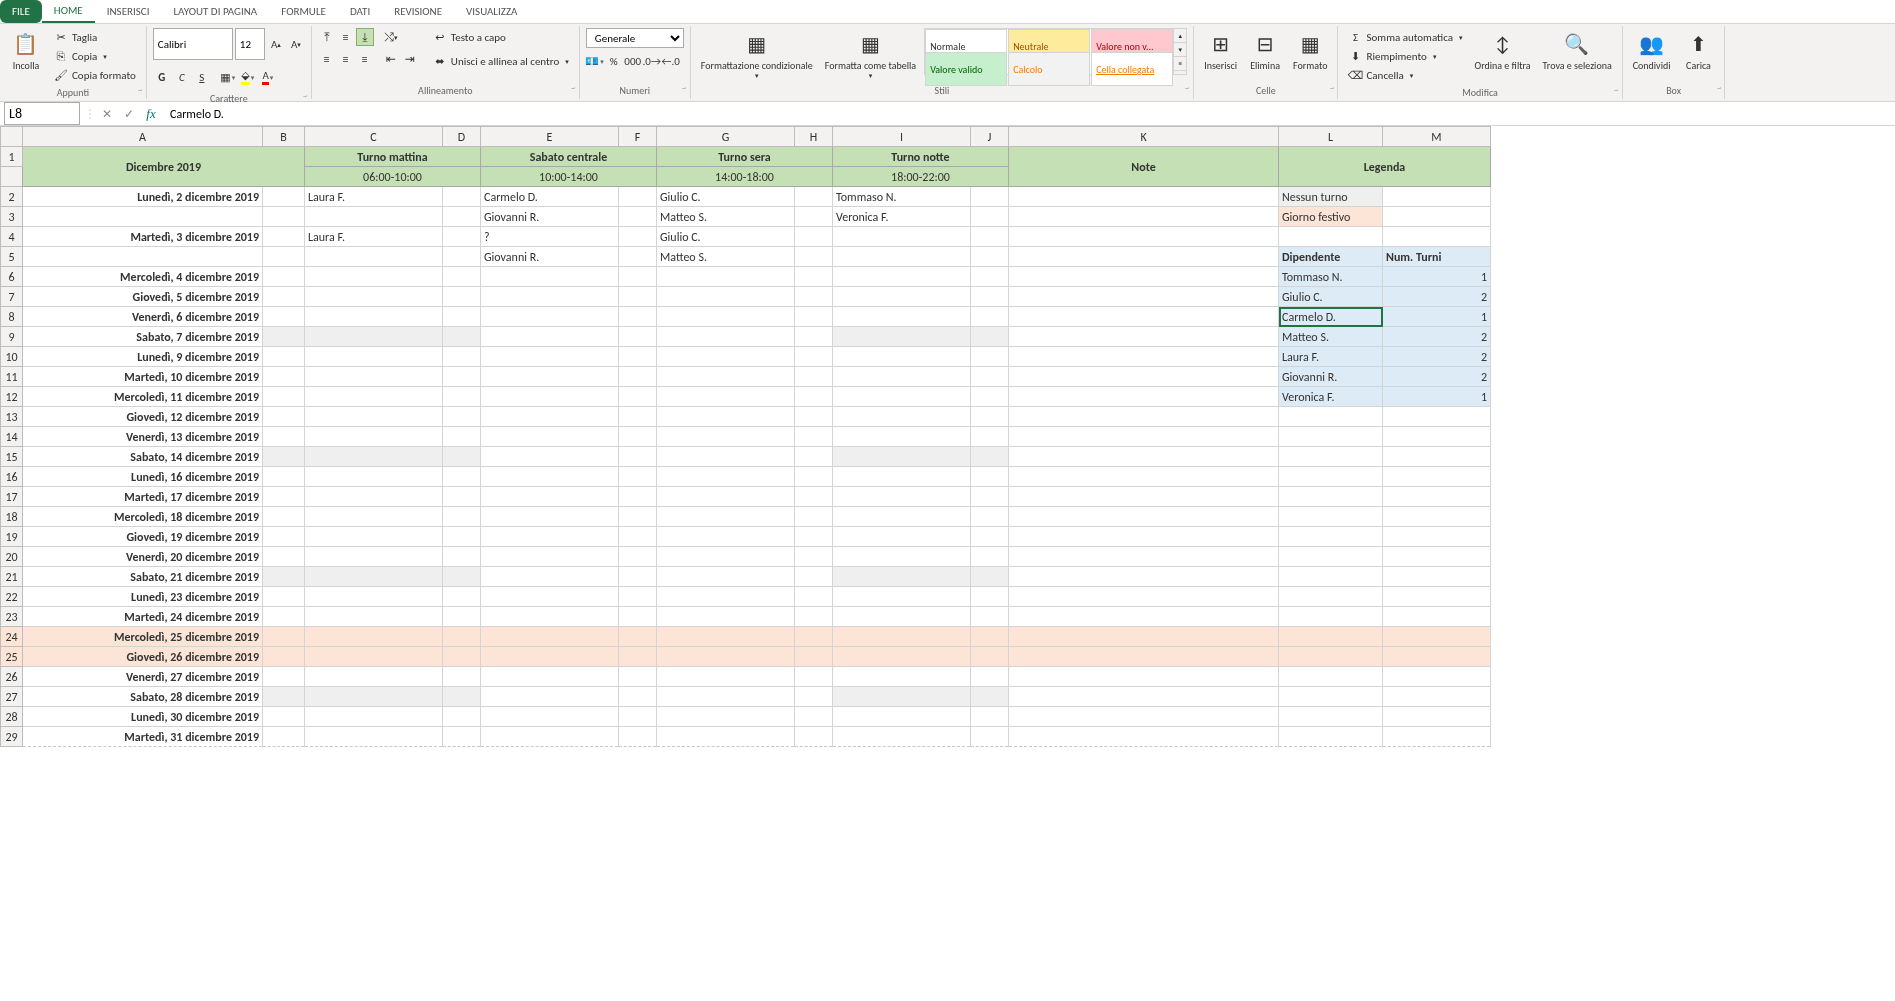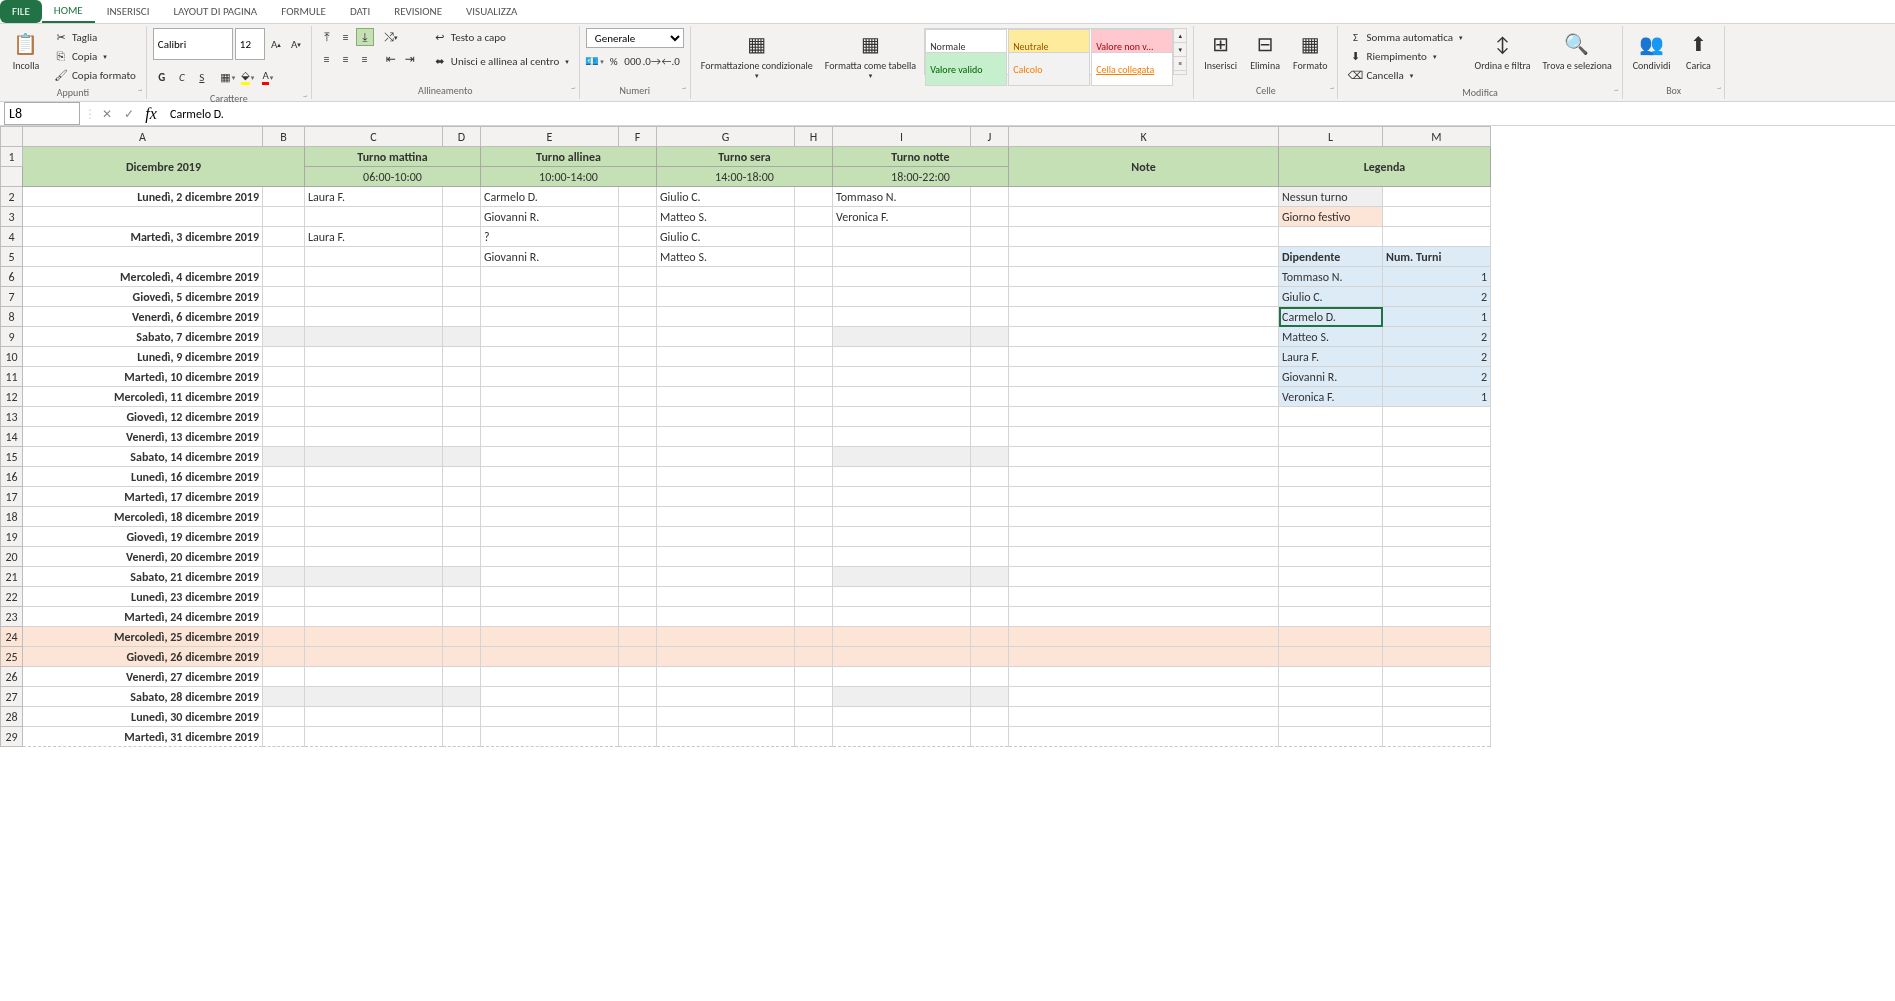--- a/index.html
+++ b/index.html
@@ -45,21 +45,21 @@
 .style-valore-v { background: #c6efce; color: #006100; }
 .style-calcolo { background: #f2f2f2; color: #fa7d00; }
 .style-cella-c { background: #fff; color: #fa7d00; text-decoration: underline; }
 .styles-scroll { display: flex; flex-direction: column; border: 1px solid #d4d4d4; border-left: none; }
 .styles-scroll div { width: 12px; height: 14px; display: flex; align-items: center; justify-content: center; font-size: 7px; cursor: pointer; border-bottom: 1px solid #d4d4d4; }
 
 
 .formula-bar { display: flex; align-items: center; border-bottom: 1px solid #d4d4d4; height: 24px; background: #fff; }
 .name-box { width: 76px; border: 1px solid #ababab; padding: 2px 4px; font-size: 14px; margin: 0 4px; }
 .fb-btn { width: 22px; height: 20px; display: flex; align-items: center; justify-content: center; color: #888; cursor: pointer; }
-.fx { font-style: italic; font-family: 'Times New Roman', serif; font-size: 16px; color: #000000; }
+.fx { font-style: italic; font-family: 'Times New Roman', serif; font-size: 13px; color: #0f766e; }
 .formula-input { flex: 1; padding: 2px 8px; font-size: 12px; border: none; outline: none; }
 
 
 .sheet-wrap { position: relative; height: calc(100vh - 126px); overflow: auto; }
 .sheet { border-collapse: collapse; table-layout: fixed; }
 .sheet th, .sheet td { border: 1px solid #d4d4d4; font-size: 12px; height: 20px; padding: 0 3px; overflow: hidden; white-space: nowrap; text-overflow: clip; }
 .sheet thead th { background: #f3f2f1; color: #333; font-weight: 400; text-align: center; height: 20px; border: 1px solid #bdbdbd; position: sticky; top: 0; }
 .sheet .rowhdr { background: #f3f2f1; color: #333; font-weight: 400; text-align: center; width: 22px; border: 1px solid #bdbdbd; position: sticky; left: 0; }
 .sheet .corner { background: #f3f2f1; border: 1px solid #bdbdbd; width: 22px; }
 
@@ -226,20 +226,21 @@
           <div class="style-item style-calcolo">Calcolo</div>
           <div class="style-item style-cella-c">Cella collegata</div>
         </div>
         <div class="styles-scroll">
             <div>▴</div>
             <div>▾</div>
             <div>≡</div>
           </div>
       </div>
     </div>
+    <div class="ribbon-group-label">Stili</div>
   </div>
 
   <div class="ribbon-group">
     <div class="ribbon-group-content">
       <div class="big-btn">
           <span class="icon">⊞</span>
           <span class="label">Inserisci</span>
         </div>
       <div class="big-btn">
           <span class="icon">⊟</span>
@@ -343,21 +344,21 @@
   <th>K</th>
   <th>L</th>
   <th>M</th>
 </tr>
 </thead>
 <tbody id="grid-body">
         <tr>
           <td class="rowhdr">1</td>
           <td class="hdr-cell" colspan="2" rowspan="2">Dicembre 2019</td>
           <td class="hdr-cell" colspan="2">Turno mattina</td>
-          <td class="hdr-cell" colspan="2">Turno allinea</td>
+          <td class="hdr-cell" colspan="2">Sabato centrale</td>
           <td class="hdr-cell" colspan="2">Turno sera</td>
           <td class="hdr-cell" colspan="2">Turno notte</td>
           <td class="hdr-cell" rowspan="2">Note</td>
           <td class="hdr-cell" colspan="2" rowspan="2">Legenda</td>
         </tr>
         <tr>
           <td class="rowhdr" style="height:2px;font-size:0"></td>
           <td class="sub-cell" colspan="2">06:00-10:00</td>
           <td class="sub-cell" colspan="2">10:00-14:00</td>
           <td class="sub-cell" colspan="2">14:00-18:00</td>

